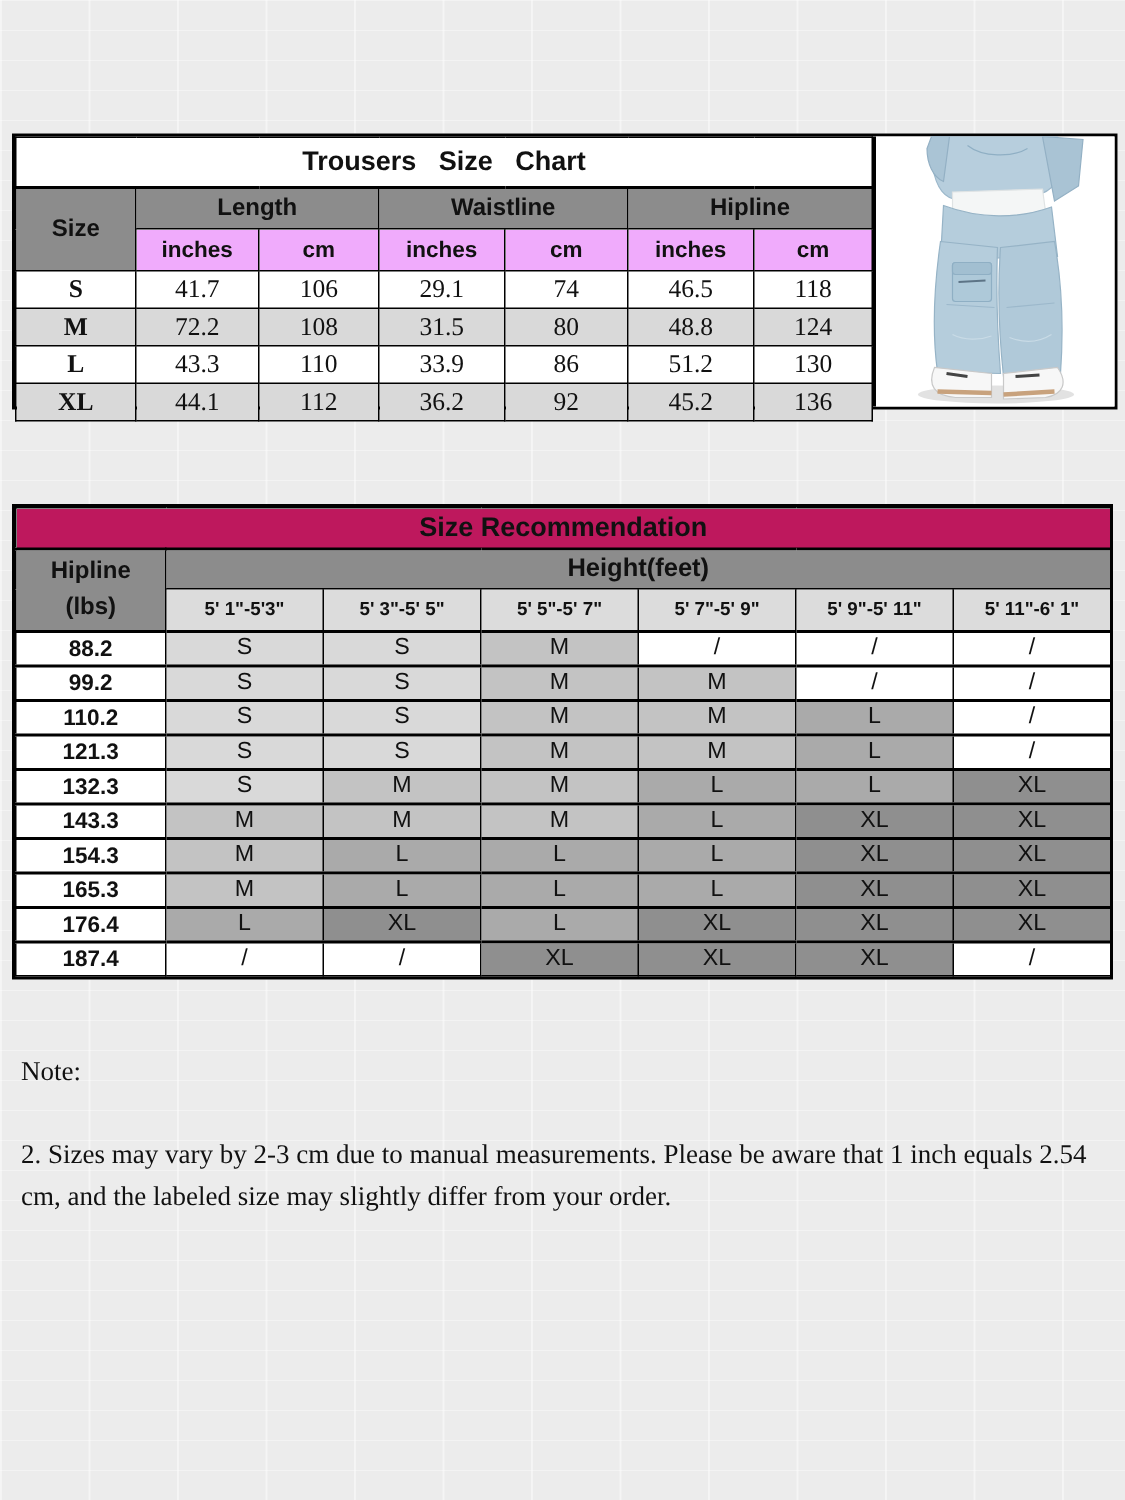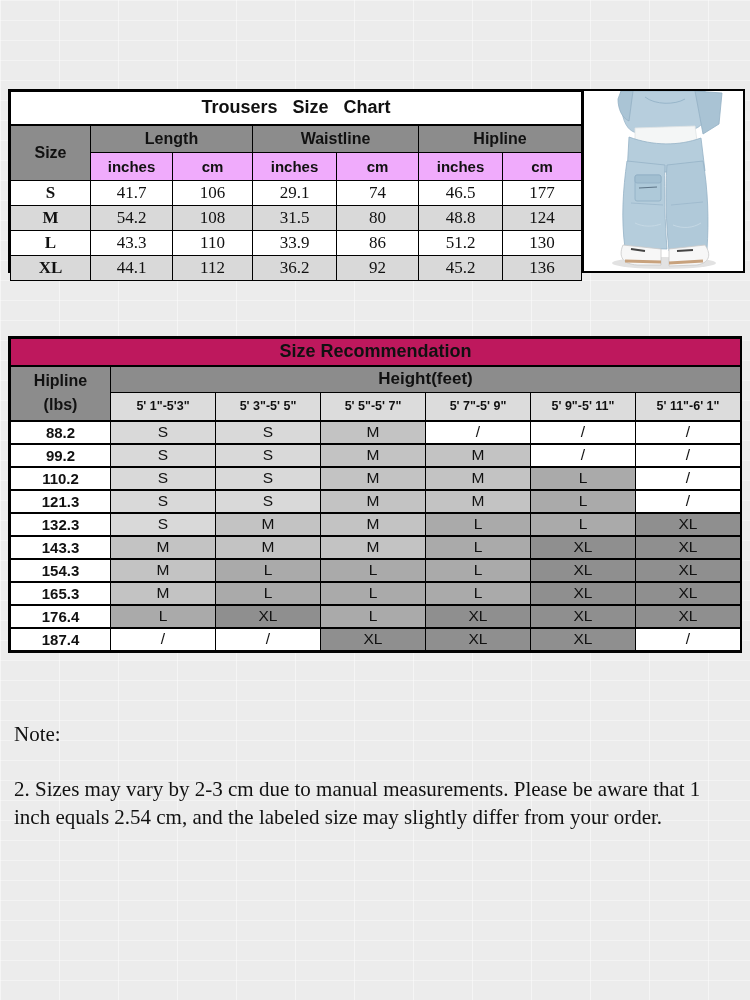--- a/index.html
+++ b/index.html
@@ -54,21 +54,21 @@
   .t2 .weight-h { background:#8c8c8c; font-weight:bold; font-size:16px; line-height:1.5; }
   .t2 .height-group { height:27px; background:#8c8c8c; font-weight:bold; font-size:17px; }
   .t2 .range-row th { height:28px; background:#dcdcdc; font-weight:bold; font-size:12.5px; }
   .t2 tbody td, .t2 tbody th { height:23px; border-top-width:2px; }
   .t2 tbody .weight-cell { background:#fff; font-weight:bold; font-size:15px; }
   .t2 tbody .rec-cell { font-size:15.5px; }
 
   
   .notes {
     position:absolute; left:14px; top:700px; width:712px;
-    font-family:"Liberation Serif", serif; font-size:21px; line-height:28px;margin-top:20px;
+    font-family:"Liberation Serif", serif; font-size:18px; line-height:28px;
   }
   .notes .heading { margin-bottom:27px; }
   .notes .item { margin-bottom:18px; }
 
   svg .thin { stroke-width:0.8; }
 </style>
 </head>
 <body>
 
 <div class="canvas">
@@ -104,25 +104,25 @@
         </tr>
       </thead>
       <tbody id="t1-body">
           <tr class="plain">
             <td class="size-cell">S</td>
             <td>41.7</td>
             <td>106</td>
             <td>29.1</td>
             <td>74</td>
             <td>46.5</td>
-            <td>177</td>
+            <td>118</td>
           </tr>
           <tr class="shaded">
             <td class="size-cell">M</td>
-            <td>54.2</td>
+            <td>72.2</td>
             <td>108</td>
             <td>31.5</td>
             <td>80</td>
             <td>48.8</td>
             <td>124</td>
           </tr>
           <tr class="plain">
             <td class="size-cell">L</td>
             <td>43.3</td>
             <td>110</td>

